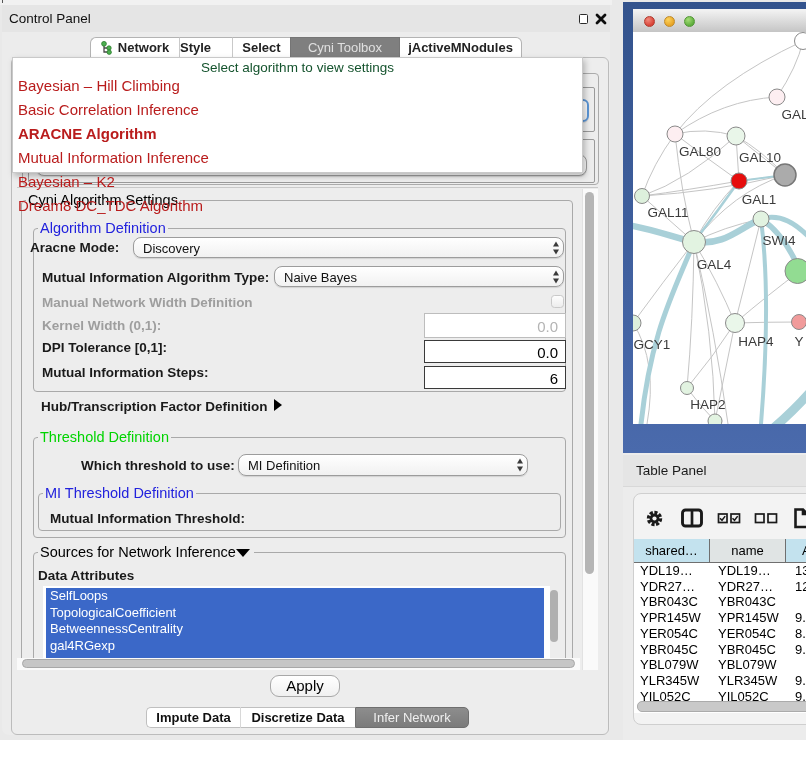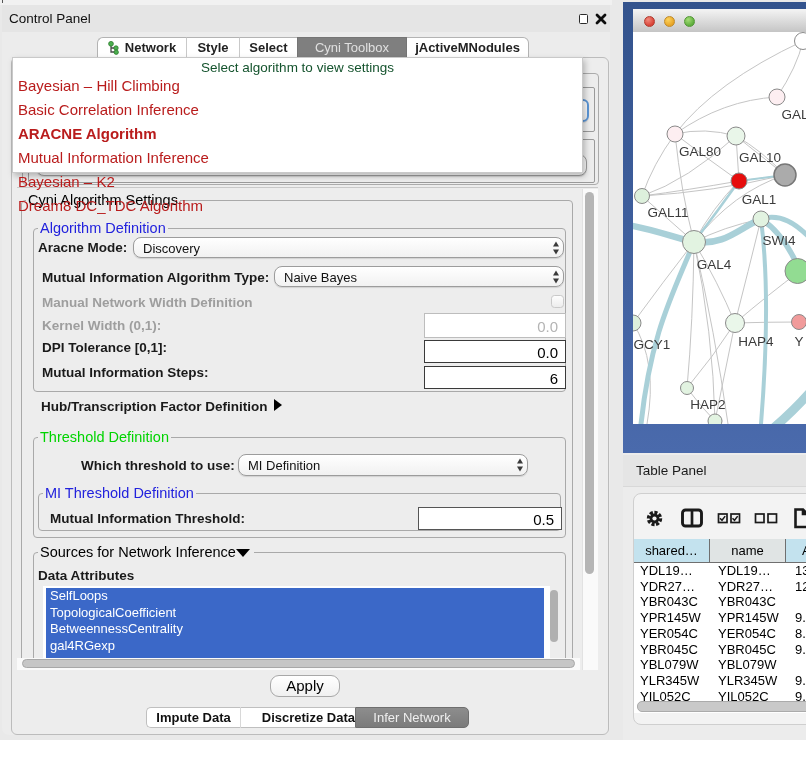--- a/index.html
+++ b/index.html
@@ -23,31 +23,31 @@
   <div class="abs" style="left:2px;top:0;width:608px;height:735px;background:#ececec;border-radius:0 0 7px 7px;"></div>
   <div class="abs" style="left:0;top:0;width:612px;height:5px;background:#f1f1f1;"></div>
   <div class="abs" style="left:2px;top:0;width:1px;height:3px;background:#555;"></div>
   <div class="abs" style="left:2px;top:5px;width:608px;height:27px;background:#e5e5e5;"></div>
   <div class="abs" style="left:9px;top:5px;height:27px;line-height:27px;font-size:13.5px;color:#111;">Control Panel</div>
   <div class="abs" style="left:579px;top:14px;width:7px;height:8px;border:1.5px solid #2b2b2b;border-radius:1.5px;background:#fff;"></div>
   <svg class="abs" style="left:594px;top:12px;" width="16" height="16" viewBox="0 0 16 16">
       <path d="M3 3 L11 11 M11 3 L3 11" stroke="#0d0d0d" stroke-width="2.8" stroke-linecap="round"></path>
     </svg>
 
-  <div id="tabrow" class="abs" style="left:97px;top:37px;height:21px;display:flex;font-size:13px;font-weight:bold;color:#222;">
+  <div id="tabrow" class="abs" style="left:90px;top:37px;height:21px;display:flex;font-size:13px;font-weight:bold;color:#222;">
     <div style="width:88px;background:#fff;border:1px solid #b3b3b3;border-right:none;border-radius:6px 0 0 0;display:flex;align-items:center;justify-content:center;">
       <svg width="13" height="14" viewBox="0 0 13 14" style="margin-right:4px;">
           <path d="M3 3 L3 11 L8 11 M3 7 L7 7" stroke="#4a4a4a" stroke-width="1.3" fill="none"></path>
           <circle cx="3" cy="2.8" r="2.4" fill="#4caf50" stroke="#2c7c2c" stroke-width="0.8"></circle>
           <circle cx="8" cy="7" r="2.2" fill="#4caf50" stroke="#2c7c2c" stroke-width="0.8"></circle>
           <circle cx="8.2" cy="11.2" r="2.2" fill="#4caf50" stroke="#2c7c2c" stroke-width="0.8"></circle>
         </svg>
       <span>Network</span>
       </div>
-    <div style="width:52px;background:#fff;border-top:1px solid #b3b3b3;border-bottom:1px solid #b3b3b3;border-left:1px solid #c9c9c9;line-height:19px;text-align:center;">Style</div>
+    <div style="width:52px;background:#fff;border-top:1px solid #b3b3b3;border-bottom:1px solid #b3b3b3;border-left:1px solid #c9c9c9;line-height:19px;">Style</div>
     <div style="width:57px;background:#fff;border-top:1px solid #b3b3b3;border-bottom:1px solid #b3b3b3;border-left:1px solid #c9c9c9;line-height:19px;text-align:center;">Select</div>
     <div style="width:108px;background:#7f7f7f;border:1px solid #757575;line-height:19px;text-align:center;color:#e0e0e0;font-weight:normal;">Cyni Toolbox</div>
     <div style="width:121px;background:#fff;border:1px solid #b3b3b3;border-left:none;border-radius:0 6px 0 0;line-height:19px;text-align:center;">jActiveMNodules</div>
   </div>
 
   <div class="abs" style="left:11px;top:57px;width:596px;height:676px;border:1px solid #bcbcbc;border-radius:6px;background:#ededed;"></div>
 
   <div class="abs" style="left:22px;top:73px;width:575px;height:110px;border:1px solid #ababab;border-radius:4px;"></div>
   <div class="abs" style="left:28px;top:87px;width:565px;height:43px;border:1px solid #9a9a9a;border-radius:2px;"></div>
   <div class="combo" style="left:36px;top:99px;width:549px;height:19px;border:2.5px solid #5b95d5;border-radius:6px;"></div>
@@ -57,21 +57,21 @@
 
   <div id="viewport" class="abs" style="left:17px;top:189px;width:563px;height:469px;overflow:hidden;">
 
     <div class="gb" style="left:4px;top:11px;width:550px;height:600px;">
       <span>Cyni Algorithm Settings</span>
     </div>
 
     <div class="gb" style="left:16px;top:39px;width:531px;height:162px;">
       <span style="color:#2222dd;">Algorithm Definition</span>
     </div>
-    <div class="lbl" style="left:21px;top:51px;">Aracne Mode:</div>
+    <div class="lbl" style="left:13px;top:51px;">Aracne Mode:</div>
     <div class="combo" style="left:116px;top:48px;width:429px;height:19px;">
         <span class="ct">Discovery</span>
         <span class="ud"></span>
       </div>
     <div class="lbl" style="left:25px;top:81px;">Mutual Information Algorithm Type:</div>
     <div class="combo" style="left:257px;top:77px;width:288px;height:19px;">
         <span class="ct">Naive Bayes</span>
         <span class="ud"></span>
       </div>
     <div class="lbl" style="left:25px;top:106px;color:#9e9e9e;">Manual Network Width Definition</div>
@@ -97,44 +97,41 @@
     </div>
     <div class="lbl" style="left:64px;top:269px;">Which threshold to use:</div>
     <div class="combo" style="left:221px;top:265px;width:288px;height:20px;">
         <span class="ct">MI Definition</span>
         <span class="ud"></span>
       </div>
     <div class="gb" style="left:21px;top:304px;width:521px;height:36px;">
       <span style="color:#2222dd;">MI Threshold Definition</span>
     </div>
     <div class="lbl" style="left:33px;top:322px;">Mutual Information Threshold:</div>
-    <div class="fld" style="left:401px;top:318px;width:142px;height:21px;border-color:#555;">
-        <span>0.5</span>
-      </div>
 
     <div class="gb" style="left:16px;top:363px;width:531px;height:160px;">
       <span>Sources for Network Inference &nbsp;&nbsp;&nbsp;</span>
     </div>
     <div class="abs" style="left:219px;top:360px;width:0;height:0;border-left:7px solid transparent;border-right:7px solid transparent;border-top:8px solid #000;"></div>
     <div class="lbl" style="left:21px;top:379px;">Data Attributes</div>
     <div class="abs" style="left:26px;top:397px;width:507px;height:72px;background:#fff;"></div>
     <div class="abs" style="left:29px;top:399px;width:494px;height:70px;background:#3b68c8;font-size:13px;color:#fff;line-height:16.5px;padding-left:4px;">SelfLoops<br>TopologicalCoefficient<br>BetweennessCentrality<br>gal4RGexp</div>
     <div class="abs" style="left:533px;top:401px;width:8px;height:52px;background:#b0b0b0;border-radius:4px;"></div>
   </div>
 
   <div class="abs" style="left:582px;top:189px;width:15px;height:481px;background:#fafafa;border-left:1px solid #e2e2e2;"></div>
   <div class="abs" style="left:584.5px;top:192px;width:9px;height:382px;background:#b5b5b5;border-radius:5px;"></div>
   <div class="abs" style="left:17px;top:658px;width:563px;height:12px;background:#fafafa;"></div>
   <div class="abs" style="left:22px;top:659px;width:551px;height:7px;background:#c6c6c6;border:1px solid #a8a8a8;border-radius:5px;"></div>
 
   <div class="abs" style="left:270px;top:675px;width:68px;height:20px;background:linear-gradient(#ffffff,#f0f0f0);border:1px solid #a8a8a8;border-radius:9px;text-align:center;line-height:20px;font-size:15px;color:#000;">Apply</div>
 
   <div id="bottabs" class="abs" style="left:146px;top:707px;height:21px;display:flex;font-size:13px;font-weight:bold;color:#111;">
     <div style="width:93px;background:#fff;border:1px solid #bfbfbf;border-right:1px solid #d8d8d8;border-radius:5px 0 0 5px;line-height:19px;text-align:center;">Impute Data</div>
-    <div style="width:114px;background:#fff;border-top:1px solid #bfbfbf;border-bottom:1px solid #bfbfbf;line-height:19px;text-align:right;">Discretize Data</div>
+    <div style="width:114px;background:#fff;border-top:1px solid #bfbfbf;border-bottom:1px solid #bfbfbf;line-height:19px;text-align:center;">Discretize Data</div>
     <div style="width:112px;background:linear-gradient(#8d8d8d,#7b7b7b);border:1px solid #6f6f6f;border-radius:0 5px 5px 0;line-height:19px;text-align:center;color:#efefef;font-weight:normal;">Infer Network</div>
   </div>
 
   <div class="abs" style="left:5px;top:757px;width:16px;height:12px;border:2px solid #7e7e7e;border-radius:1px;background:#f4f4f4;"></div>
 
   <div class="abs" style="left:12px;top:57px;width:569px;height:114px;background:#fff;border:1px solid #c9c9c9;box-shadow:2px 3px 6px rgba(0,0,0,0.25);z-index:50;">
     <div class="abs" style="left:0;top:2px;width:100%;text-align:center;font-size:13.5px;color:#14532d;">Select algorithm to view settings</div>
     <div class="abs" style="left:5px;top:16px;font-size:15px;color:#b91c1c;line-height:24px;white-space:nowrap;">
       Bayesian – Hill Climbing<br>
       Basic Correlation Inference<br>

